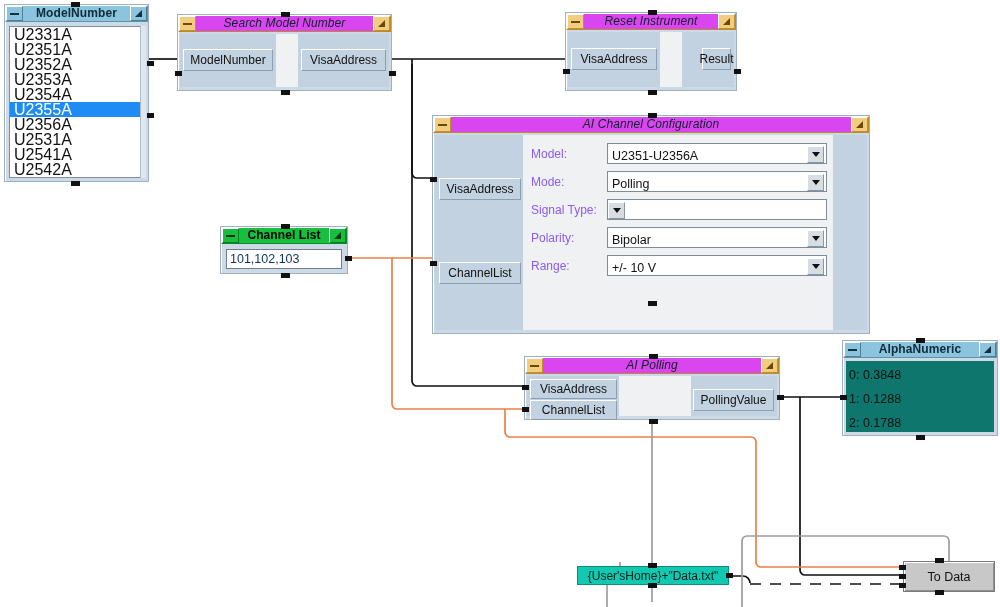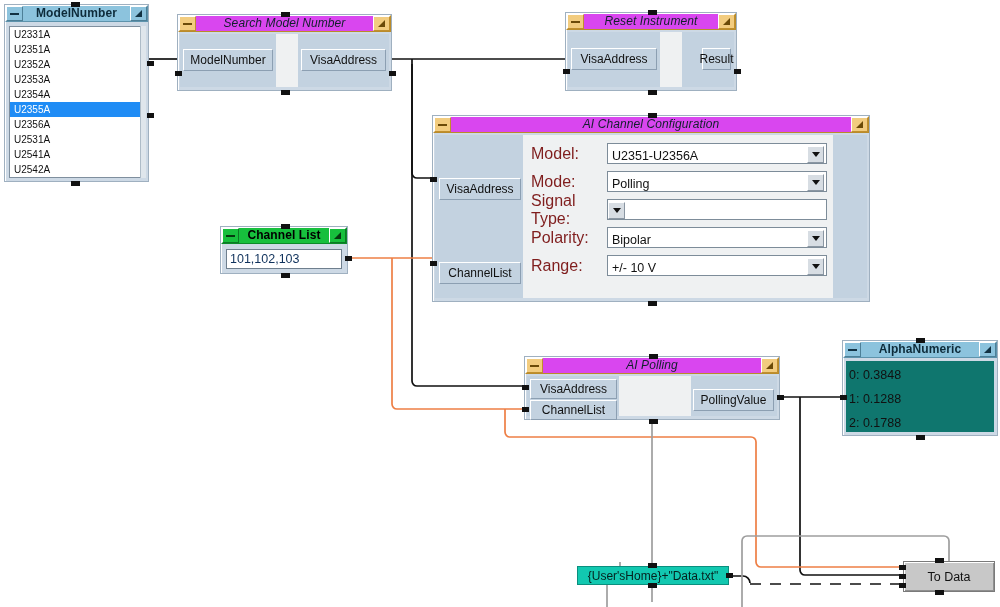--- a/index.html
+++ b/index.html
@@ -44,39 +44,39 @@
         white-space:nowrap;}
   .body-grid{position:absolute;left:2px;right:2px;top:19px;bottom:3px;display:flex;}
   .col{background:#c3d2e0;box-sizing:border-box;}
   .gap{background:#eff1f2;}
 
   
   #model-number{left:4px;top:4px;width:145px;height:178px;}
   #model-list{position:absolute;left:4px;top:21px;width:137px;height:152px;
               background:#ffffff;border:1px solid #7f8f9e;box-sizing:border-box;
               overflow:hidden;}
-  .mitem{height:15px;line-height:15px;padding-left:4px;font-size:10px;color:#111;}
+  .mitem{height:15px;line-height:15px;padding-left:4px;font-size:16px;color:#111;}
   .mitem.sel{background:#1f8cf5;color:#ffffff;}
   #model-scroll{position:absolute;right:2px;top:21px;width:5px;height:152px;
                 background:#dfe6ec;border-left:1px solid #aebcc8;}
 
   
   #channel-list{left:220px;top:226px;width:128px;height:48px;}
   #channel-input{position:absolute;left:5px;top:22px;width:116px;height:20px;
                  background:#ffffff;border:1px solid #6f7f8e;box-sizing:border-box;
                  font-size:12.5px;color:#10325c;padding:2px 3px;line-height:15px;}
 
   
-  #ai-config{left:432px;top:115px;width:438px;height:187px;}
+  #ai-config{left:432px;top:115px;width:438px;height:219px;}
   #cfg-left{position:absolute;left:2px;top:19px;width:88px;bottom:3px;background:#c3d2e0;}
   #cfg-body{position:absolute;left:90px;top:19px;right:36px;bottom:3px;
             background:#eff1f2;padding:8px 6px 4px 8px;box-sizing:border-box;}
   #cfg-right{position:absolute;right:2px;top:19px;width:34px;bottom:3px;background:#c3d2e0;}
   .cfg-row{display:flex;align-items:center;height:21px;margin-bottom:7px;}
-  .cfg-label{width:76px;font-size:16px;color:#7f1d1d;}
+  .cfg-label{width:76px;font-size:12px;color:#8b5cf6;}
   .cfg-combo{flex:1;height:21px;background:#ffffff;border:1px solid #7d8c99;
              box-sizing:border-box;display:flex;align-items:flex-end;}
   .cfg-val{flex:1;font-size:12.5px;color:#111;padding-left:4px;white-space:nowrap;}
   .cfg-arrow{width:17px;height:17px;margin-right:2px;background:#d7dde3;
              border:1px solid #ffffff;border-right-color:#8a96a2;
              border-bottom-color:#8a96a2;display:flex;align-items:center;
              justify-content:center;box-sizing:border-box;}
   .cfg-arrow i{display:block;width:0;height:0;border-left:4px solid transparent;
                border-right:4px solid transparent;border-top:5px solid #111;}
 

